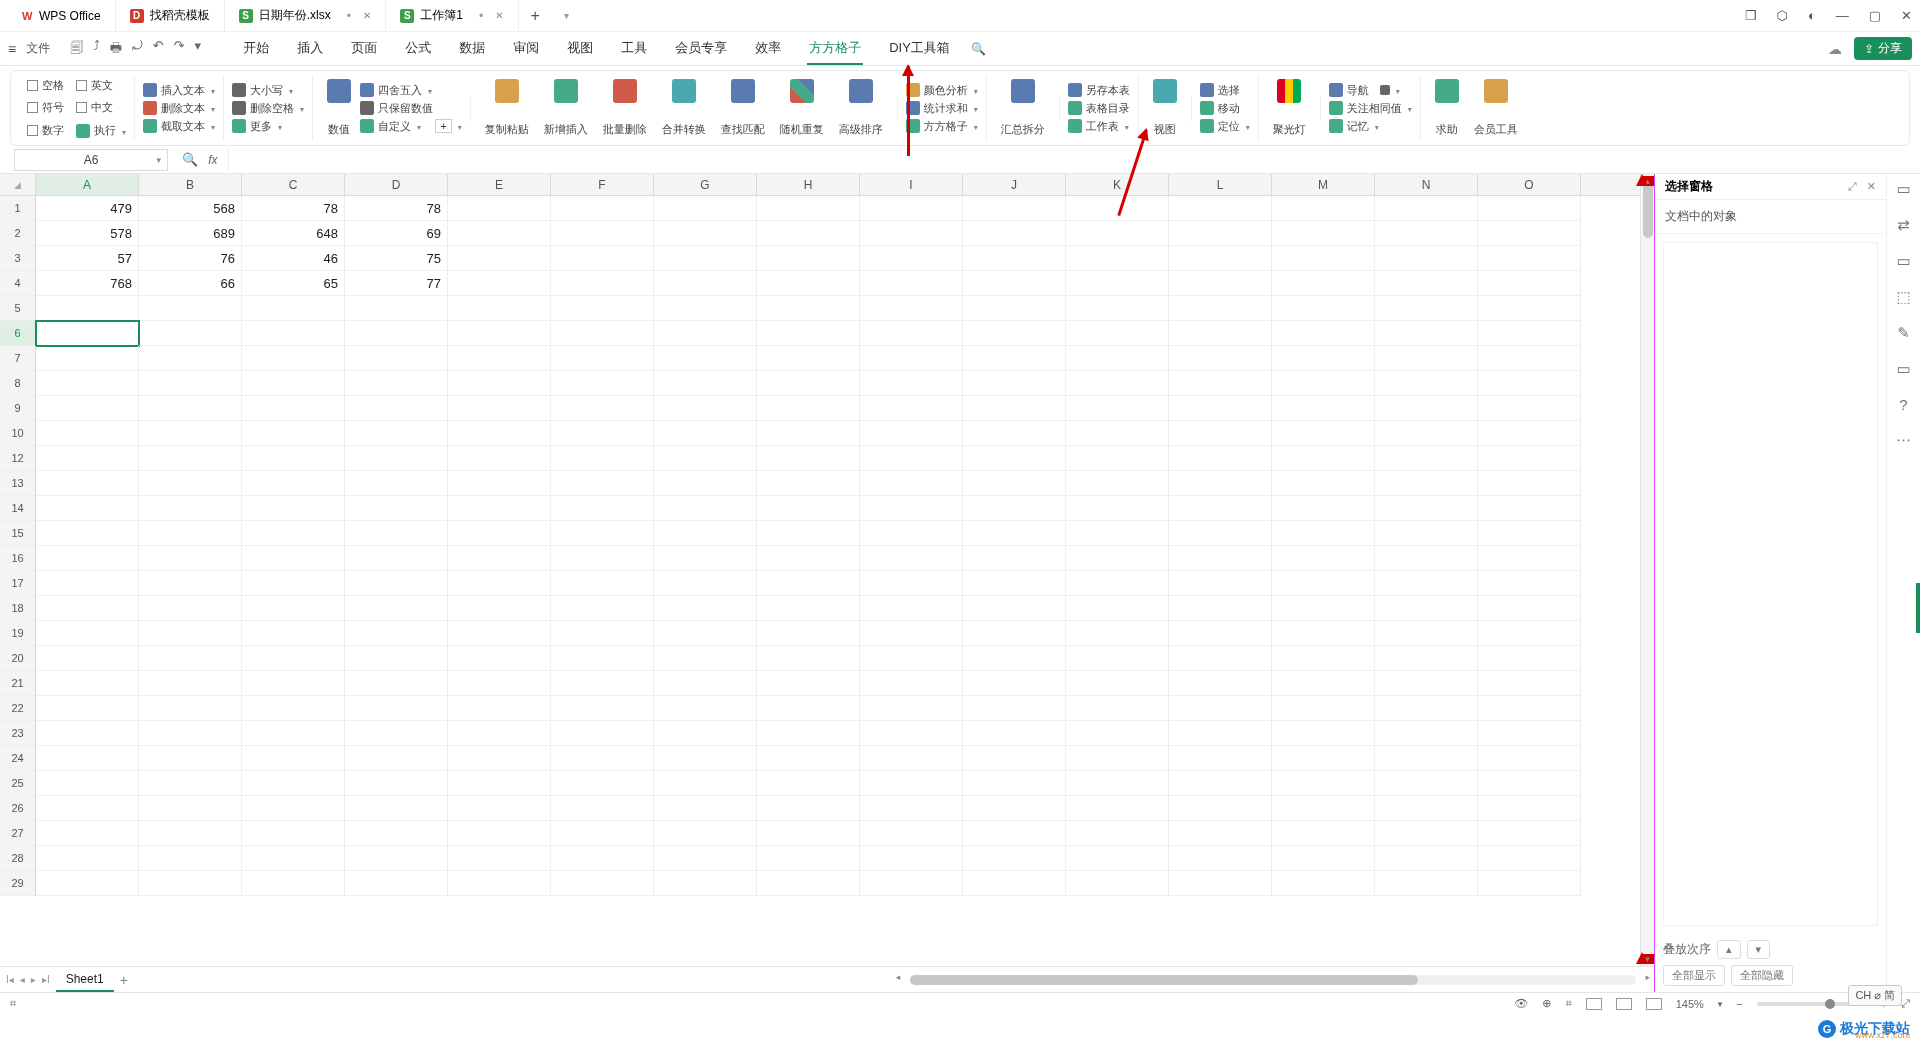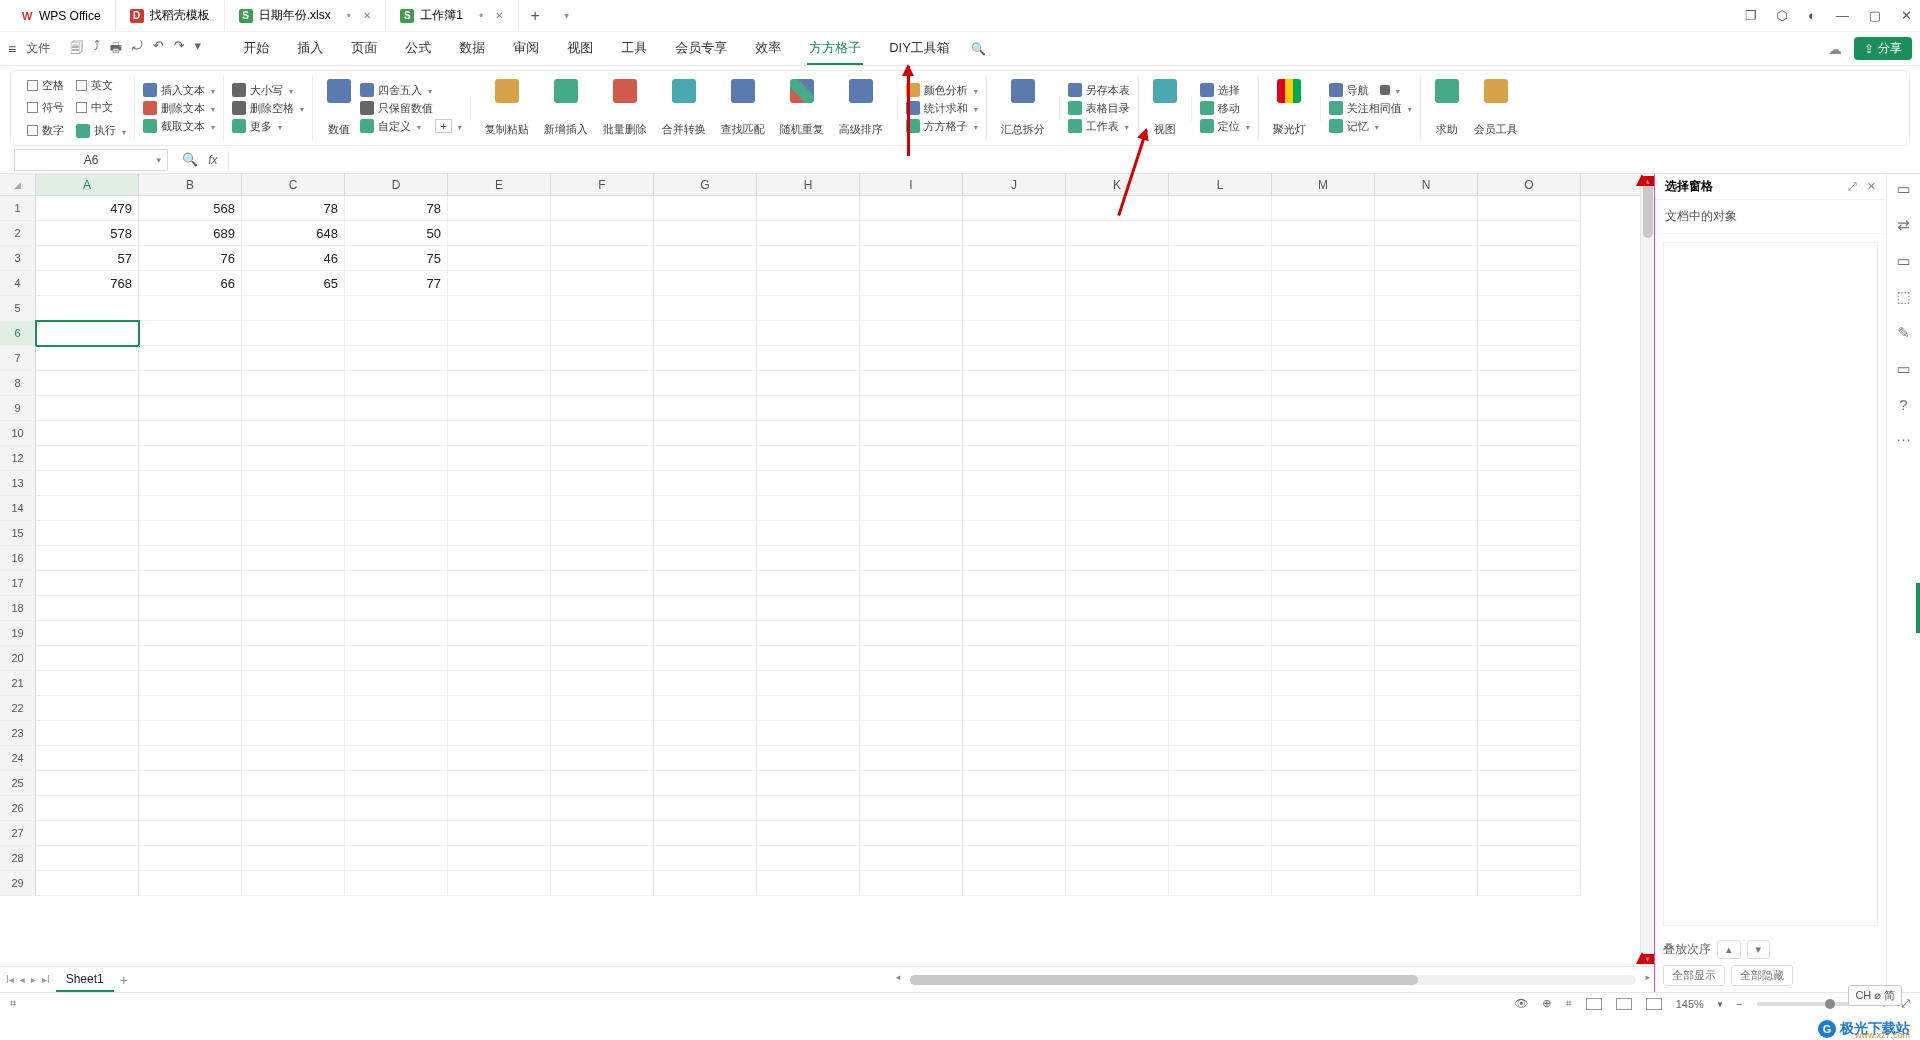--- a/index.html
+++ b/index.html
@@ -563,21 +563,21 @@
                 <div class="cell"></div>
                 <div class="cell"></div>
                 <div class="cell"></div>
                 <div class="cell"></div>
               </div>
               <div class="row">
                 <div class="row-h">2</div>
                 <div class="cell">578</div>
                 <div class="cell">689</div>
                 <div class="cell">648</div>
-                <div class="cell">50</div>
+                <div class="cell">69</div>
                 <div class="cell"></div>
                 <div class="cell"></div>
                 <div class="cell"></div>
                 <div class="cell"></div>
                 <div class="cell"></div>
                 <div class="cell"></div>
                 <div class="cell"></div>
                 <div class="cell"></div>
                 <div class="cell"></div>
                 <div class="cell"></div>

